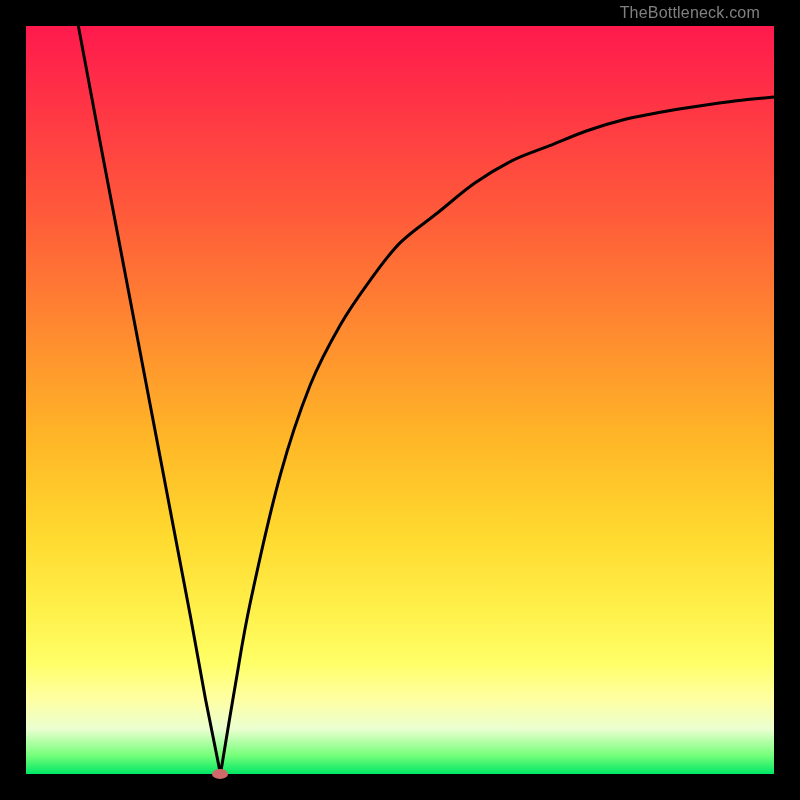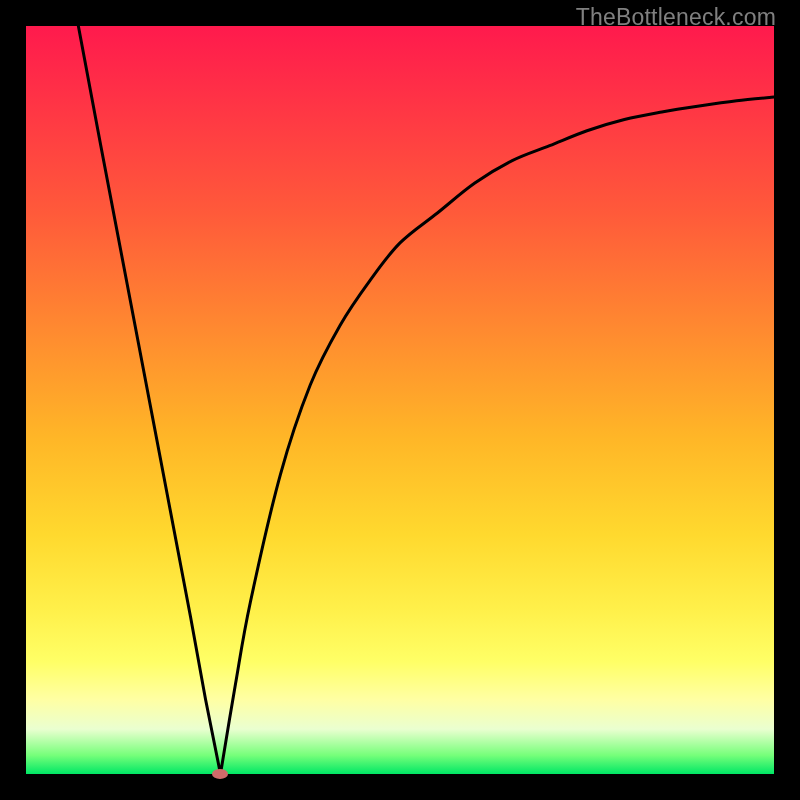--- a/index.html
+++ b/index.html
@@ -47,23 +47,23 @@
     width: 16px;
     height: 10px;
     background: #d06a6a;
     border-radius: 50%;
     transform: translate(-50%, -50%);
   }
 
   .watermark {
     position: absolute;
     top: 4px;
-    right: 24px;
+    right: 40px;
     color: #808080;
-    font-size: 23px;
+    font-size: 16px;
     font-weight: 500;
     letter-spacing: 0.2px;
   }
 </style>
 </head>
 <body>
 
 <div class="plot-wrap">
 
   <div class="plot-area">

